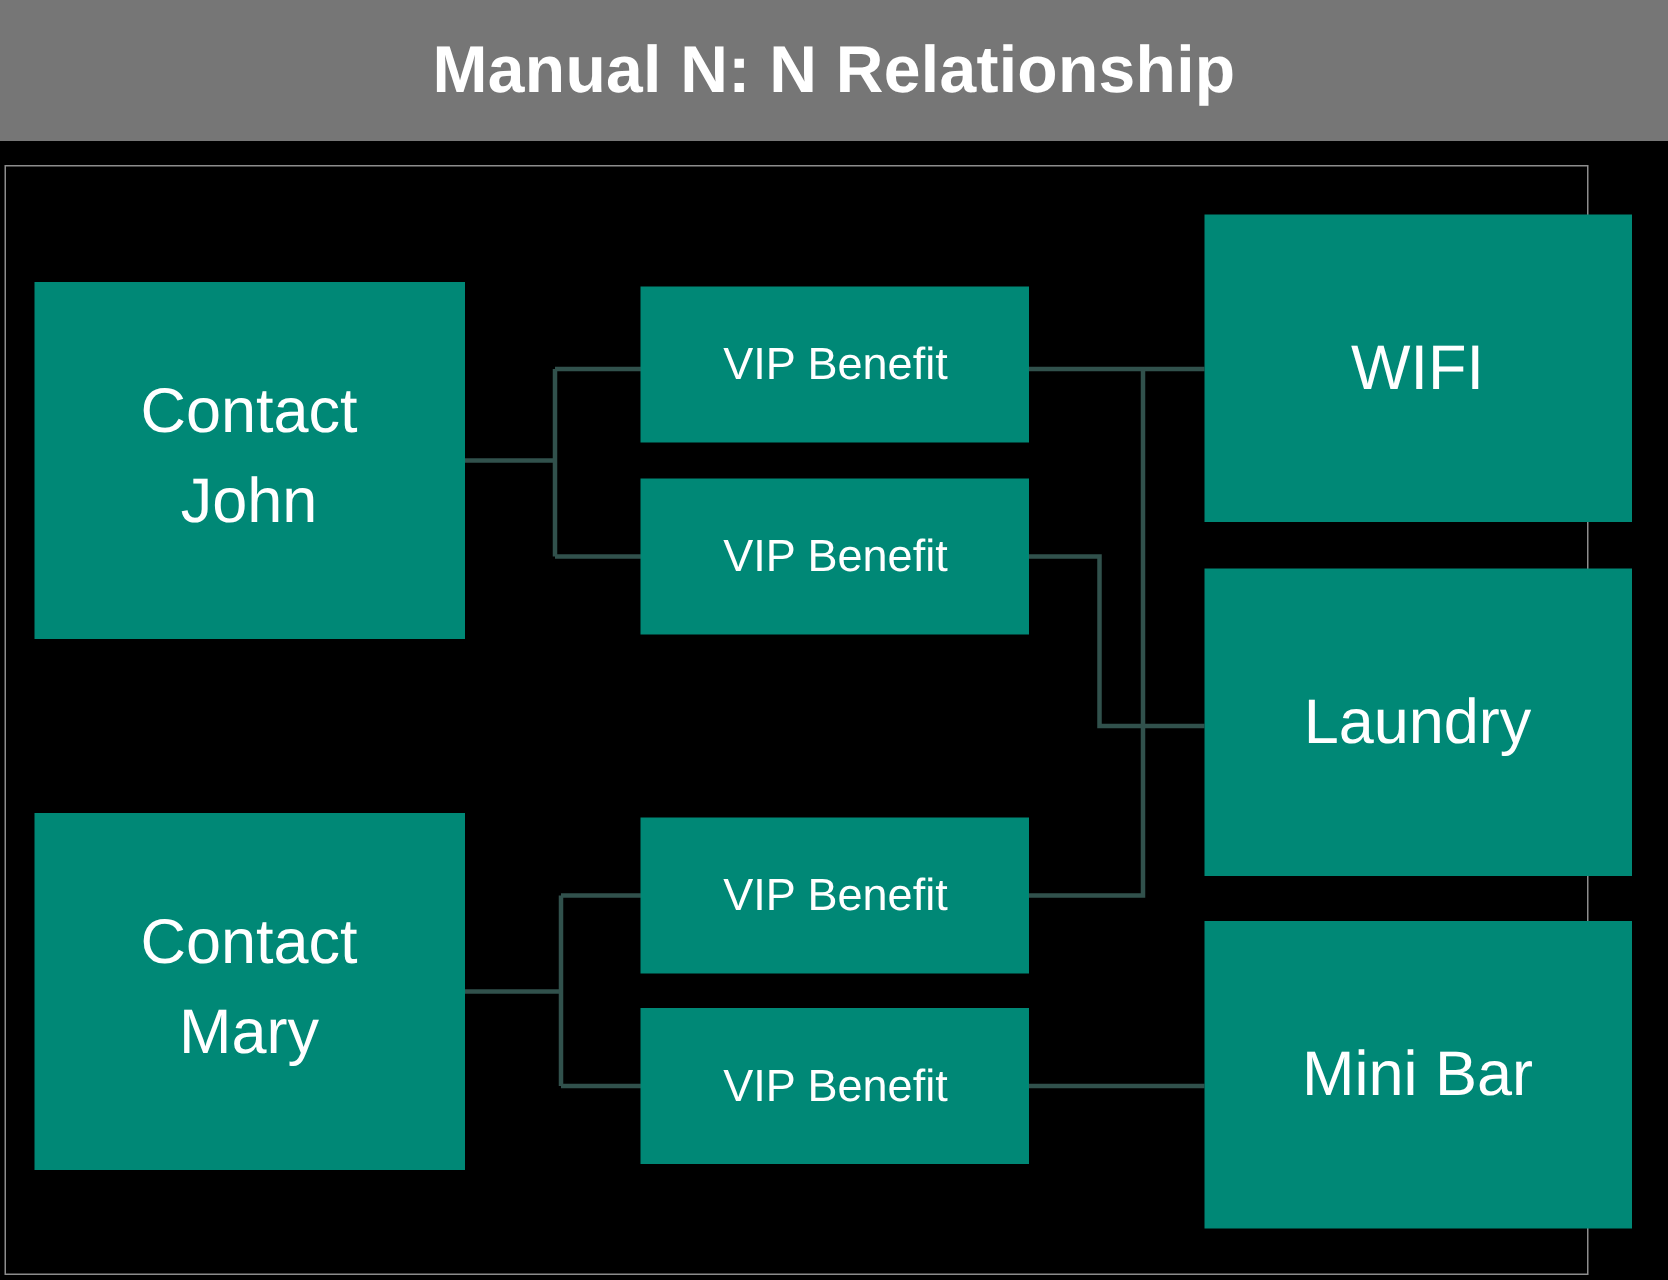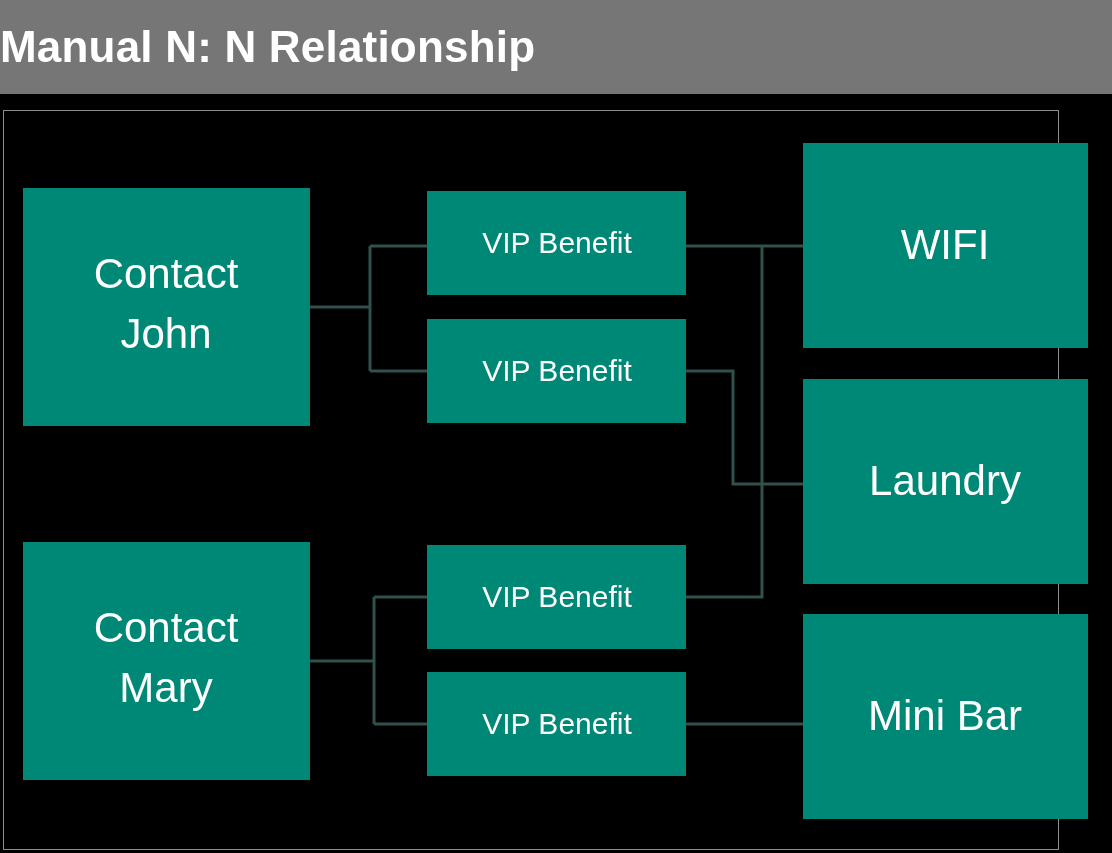--- a/index.html
+++ b/index.html
@@ -18,21 +18,21 @@
   }
   
   #header-bar {
     position: absolute;
     left: 0; top: 0;
     width: 1112px;
     height: 94px;
     background: #767676;
     display: flex;
     align-items: center;
-    justify-content: flex-start;
+    justify-content: center;
   }
   #header-title {
     color: #ffffff;
     font-size: 44px;
     font-weight: bold;
     letter-spacing: 0.2px;
     line-height: 1;
     white-space: nowrap;
   }
   

